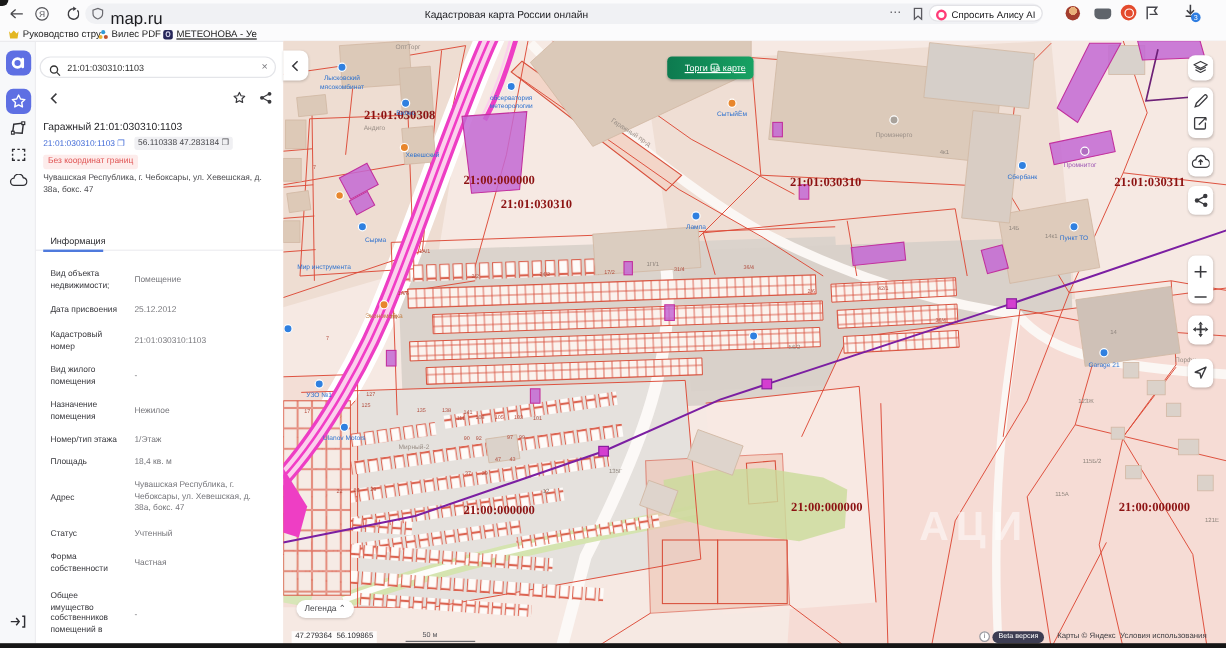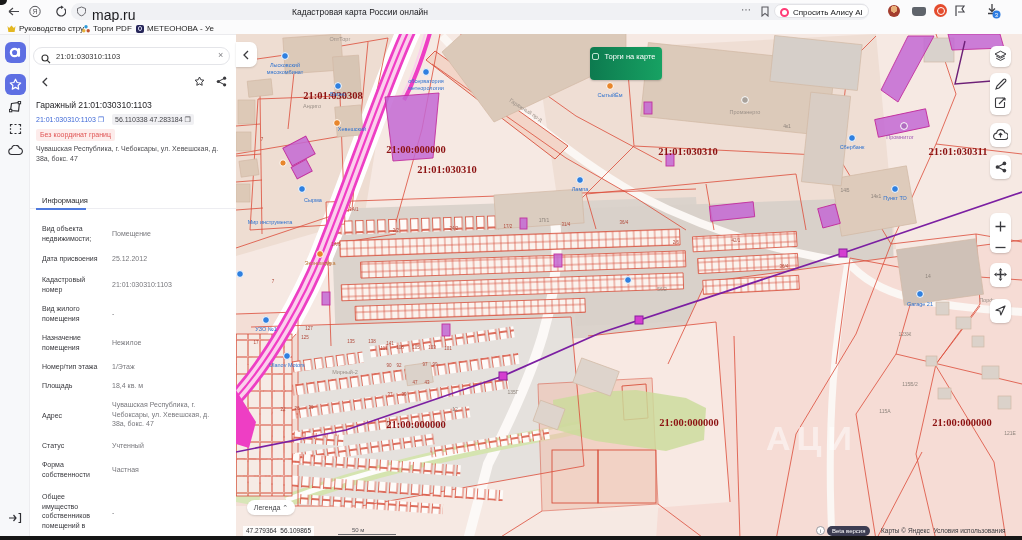--- a/index.html
+++ b/index.html
@@ -36,21 +36,21 @@
     <circle cx="29" cy="6.5" r="5.2" stroke="#55555a" stroke-width="1" fill="none"></circle>
     <text x="29" y="9" font-size="7" fill="#55555a" text-anchor="middle" font-family="Liberation Sans">Я</text>
     <path d="M55.5 2.2 a4.4 4.4 0 1 0 3 1.4" stroke="#3c3c40" stroke-width="1.2" fill="none"></path>
     <path d="M55 0.5 l2.8 1.8 -2.8 1.8 z" fill="#3c3c40"></path>
   </svg>
   <div class="abs" id="urlpill"></div>
   <svg class="abs" style="left:76px;top:6px" width="12" height="11" viewBox="0 0 12 11">
     <path d="M5.5 1 l4 1.5 v3 c0 2.2-1.8 3.6-4 4.3 c-2.2-.7-4-2.1-4-4.3 v-3 z" stroke="#6b6b70" stroke-width="1" fill="none"></path>
   </svg>
   <div class="abs" style="left:92px;top:7px;font-size:14px;color:#1b1b1f;">map.ru</div>
-  <div class="abs" style="left:292px;top:7px;width:260px;text-align:left;font-size:8.5px;color:#202024;">Кадастровая карта России онлайн</div>
+  <div class="abs" style="left:292px;top:7px;width:260px;text-align:center;font-size:8.5px;color:#202024;">Кадастровая карта России онлайн</div>
   <div class="abs" style="left:741px;top:4px;font-size:10px;color:#5a5a60;letter-spacing:1px;">⋯</div>
   <svg class="abs" style="left:760px;top:6px" width="10" height="11" viewBox="0 0 10 11">
     <path d="M2 1 h6 v9 l-3-2.6 L2 10 z" stroke="#5a5a60" stroke-width="1.1" fill="none"></path>
   </svg>
   <div class="abs" id="alicepill">
     <span style="display:inline-block;width:9px;height:9px;border-radius:50%;border:2.2px solid #ff3b77;margin:0 4px 0 5px;"></span>
     <span style="font-size:8px;color:#17171a;">Спросить Алису AI</span>
   </div>
   <div class="abs" style="left:888px;top:5px;width:12px;height:12px;border-radius:50%;background:radial-gradient(circle at 50% 35%,#e8b07a 0 34%,#a33d2e 35% 100%);"></div>
   <div class="abs" style="left:912px;top:7px;width:14px;height:9px;border-radius:2px 2px 4px 4px;background:#5f646b;"></div>
@@ -67,24 +67,24 @@
   <div class="abs" id="bookmarks"></div>
   <svg class="abs" style="left:7px;top:24.5px" width="9" height="8" viewBox="0 0 9 8">
     <path d="M0.5 1 l1.6 2 L4.5 0.4 l2.4 2.6 L8.5 1 L7.6 7 H1.4 z" fill="#e3b722"></path>
   </svg>
   <div class="abs bmitem" style="left:19px;top:24px;">Руководство стру</div>
   <svg class="abs" style="left:82px;top:24.5px" width="8" height="8" viewBox="0 0 8 8">
     <circle cx="4" cy="1.8" r="1.7" fill="#2f9bd8"></circle>
       <circle cx="1.8" cy="5.8" r="1.7" fill="#e8b43c"></circle>
       <circle cx="6.2" cy="5.8" r="1.7" fill="#c0522e"></circle>
   </svg>
-  <div class="abs bmitem" style="left:93px;top:24px;">Торги PDF</div>
+  <div class="abs bmitem" style="left:93px;top:24px;">Вилес PDF</div>
   <div class="abs" style="left:136px;top:24.5px;width:8px;height:8px;border-radius:2px;background:#262659;"></div>
   <div class="abs" style="left:137.7px;top:26.2px;width:4.6px;height:4.6px;border-radius:50%;border:1px solid #cfcfe8;"></div>
-  <div class="abs bmitem" style="left:147px;top:24px;">МЕТЕОНОВА - Уе</div>
+  <div class="abs bmitem" style="left:147px;top:24px;text-decoration:underline;">МЕТЕОНОВА - Уе</div>
   <div class="abs" id="rail"></div>
   <div class="abs railbtn" style="top:42px;"></div>
   <svg class="abs" style="left:9px;top:46px" width="13" height="13" viewBox="0 0 13 13">
     <circle cx="5.6" cy="6.5" r="3.7" stroke="#fff" stroke-width="2.3" fill="none"></circle>
     <path d="M9.9 3.2 v6.6" stroke="#fff" stroke-width="2.3" fill="none" stroke-linecap="round"></path>
   </svg>
   <div class="abs railbtn" style="top:74px;"></div>
   <svg class="abs" style="left:9px;top:78px" width="13" height="13" viewBox="0 0 13 13">
     <path d="M6.5 1.2 l1.6 3.3 3.6.5 -2.6 2.5 .6 3.6 -3.2-1.7 -3.2 1.7 .6-3.6 L1.3 5 l3.6-.5 z" stroke="#fff" stroke-width="1.2" fill="none" stroke-linejoin="round"></path>
   </svg>
@@ -422,21 +422,21 @@
       <text x="84" y="231" fill="#c07a3a">Экономойка</text>
       <text x="664" y="105" fill="#a05ab5">Промнитог</text>
     </g>
   </svg>
   </div>
 
   <div class="abs" style="left:236px;top:42px;width:21px;height:25px;background:#fff;border-radius:0 7px 7px 0;box-shadow:0 1px 2px rgba(0,0,0,.15);"></div>
   <svg class="abs" style="left:242px;top:50px" width="8" height="10" viewBox="0 0 8 10">
       <path d="M6 1 L2 5 L6 9" stroke="#3a3a3e" stroke-width="1.3" fill="none"></path>
     </svg>
-  <div class="abs" style="left:590px;top:47px;width:72px;height:33px;border-radius:4px;background:linear-gradient(90deg,#0d7a4f,#17a263);box-shadow:0 1px 2px rgba(0,0,0,.2);color:#fff;font-size:7.5px;line-height:19px;text-align:center;padding-left:8px;">Торги на карте</div>
+  <div class="abs" style="left:556px;top:47px;width:72px;height:19px;border-radius:4px;background:linear-gradient(90deg,#0d7a4f,#17a263);box-shadow:0 1px 2px rgba(0,0,0,.2);color:#fff;font-size:7.5px;line-height:19px;text-align:center;padding-left:8px;text-decoration:underline;">Торги на карте</div>
   <div class="abs" style="left:592px;top:53px;width:7px;height:7px;border:1px solid #bfe3d2;border-radius:2px;"></div>
   <div class="abs mapbtn" style="left:990px;top:46px;width:21px;height:21px;"></div>
   <svg class="abs" style="left:994px;top:50px" width="13" height="13" viewBox="0 0 13 13">
     <path d="M6.5 1.2 L12 4 L6.5 6.8 L1 4 z M2.2 6 L6.5 8.2 L10.8 6 M2.2 8.2 L6.5 10.4 L10.8 8.2" stroke="#3a3a3e" stroke-width="1" fill="none" stroke-linejoin="round"></path>
   </svg>
   <div class="abs mapbtn" style="left:990px;top:73px;width:21px;height:42px;"></div>
   <svg class="abs" style="left:994px;top:78px" width="13" height="13" viewBox="0 0 13 13">
     <path d="M2 11 L3 8 L9.5 1.5 a1.4 1.4 0 0 1 2 2 L5 10 z" stroke="#3a3a3e" stroke-width="1.1" fill="none"></path>
   </svg>
   <svg class="abs" style="left:994px;top:96px" width="13" height="13" viewBox="0 0 13 13">

